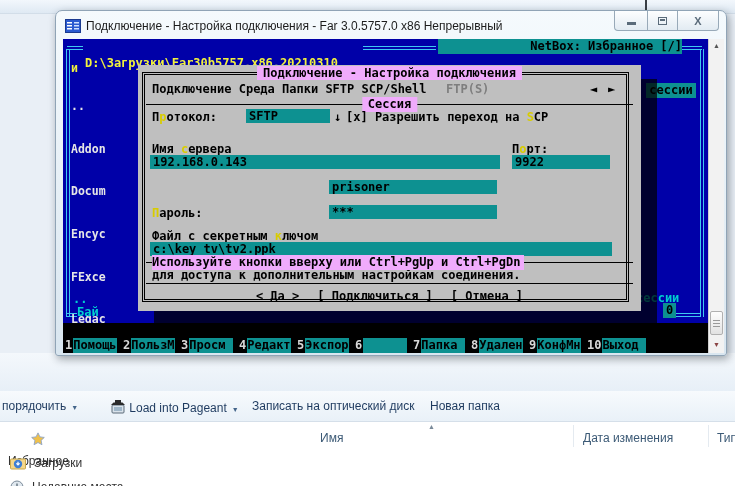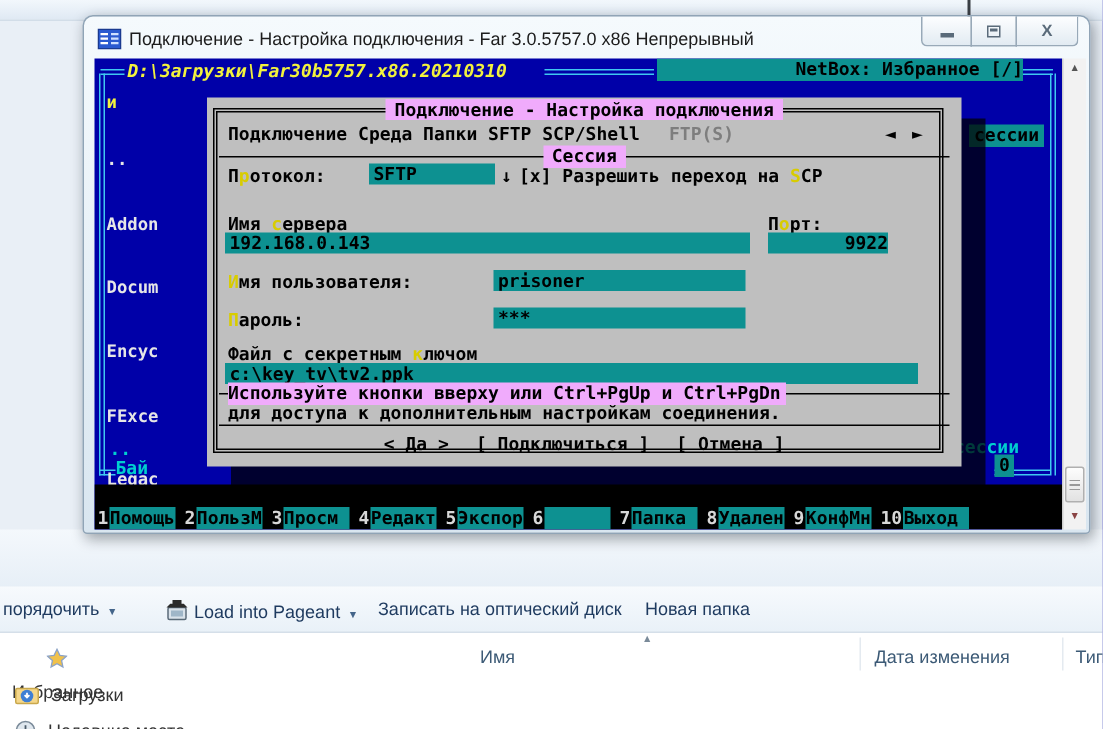--- a/index.html
+++ b/index.html
@@ -166,21 +166,21 @@
       </div>
     <div class="winbtn wb-close">
         <span class="glyph-close">X</span>
       </div>
 
     <div class="console">
       
       <div class="hline" style="left:4px; top:7px; width:16px;"></div>
       <div class="hline" style="left:300px; top:7px; width:73px;"></div>
       <div class="hline" style="left:597px; top:7px; width:42px;"></div>
-      <span class="abs cy" style="left:22px; top:1px;font-style:italic;">D:\Загрузки\Far30b5757.x86.20210310</span>
+      <span class="abs cy" style="left:22px; top:17px;">D:\Загрузки\Far30b5757.x86.20210310</span>
       <div class="abs tealblk" style="left:375px; top:0; width:244px; height:15px; text-align:right;"><span>NetBox: Избранное [/]</span></div>
       
       <div class="vline" style="left:3px; top:10px; height:268px;"></div>
       <div class="vline" style="left:637px; top:10px; height:268px;"></div>
       <div class="hline" style="left:3px; top:274px; width:11px;"></div>
       <div class="hline" style="left:600px; top:274px; width:37px;"></div>
 
       
       <span class="abs cy" style="left:8px; top:22px; font-size:11.5px;">и</span>
       <div class="items-col">
@@ -225,23 +225,22 @@
         <span class="sep-label" style="left:50%; top:32px; transform:translateX(-50%);">Сессия</span>
 
         <span class="d" style="left:14px; top:45px;"><span>П</span><span class="hot">р</span><span>отокол:</span></span>
         <div class="field" style="left:108px; top:44px; width:84px;"><span>SFTP</span></div>
         <span class="d" style="left:196px; top:45px;">↓</span>
         <span class="d" style="left:208px; top:45px;"><span>[x] Разрешить переход на </span><span class="hot">S</span><span>CP</span></span>
 
         <span class="d" style="left:14px; top:77px;"><span>Имя </span><span class="hot">с</span><span>ервера</span></span>
         <span class="d" style="left:374px; top:77px;"><span>П</span><span class="hot">о</span><span>рт:</span></span>
         <div class="field" style="left:12px; top:90px; width:350px;"><span>192.168.0.143</span></div>
-        <div class="field" style="left:374px; top:90px; width:80px;text-align:right;"><span>9922</span></div>
-
-        <span class="d" style="left:14px; top:116px;"><span class="hot">И</span><span>мя пользователя:</span></span>
+        <div class="field" style="left:374px; top:90px; width:98px;"><span>9922</span></div>
+
         <div class="field" style="left:191px; top:115px; width:168px;"><span>prisoner</span></div>
 
         <span class="d" style="left:14px; top:141px;"><span class="hot">П</span><span>ароль:</span></span>
         <div class="field" style="left:191px; top:140px; width:168px;"><span>***</span></div>
 
         <span class="d" style="left:14px; top:164px;"><span>Файл с секретным </span><span class="hot">к</span><span>лючом</span></span>
         <div class="field" style="left:12px; top:177px; width:462px;"><span>c:\key_tv\tv2.ppk</span></div>
 
         <div class="sep-line" style="left:8px; top:197px; width:487px;"></div>
         <span class="d" style="left:14px; top:203px;">для доступа к дополнительным настройкам соединения.</span>

